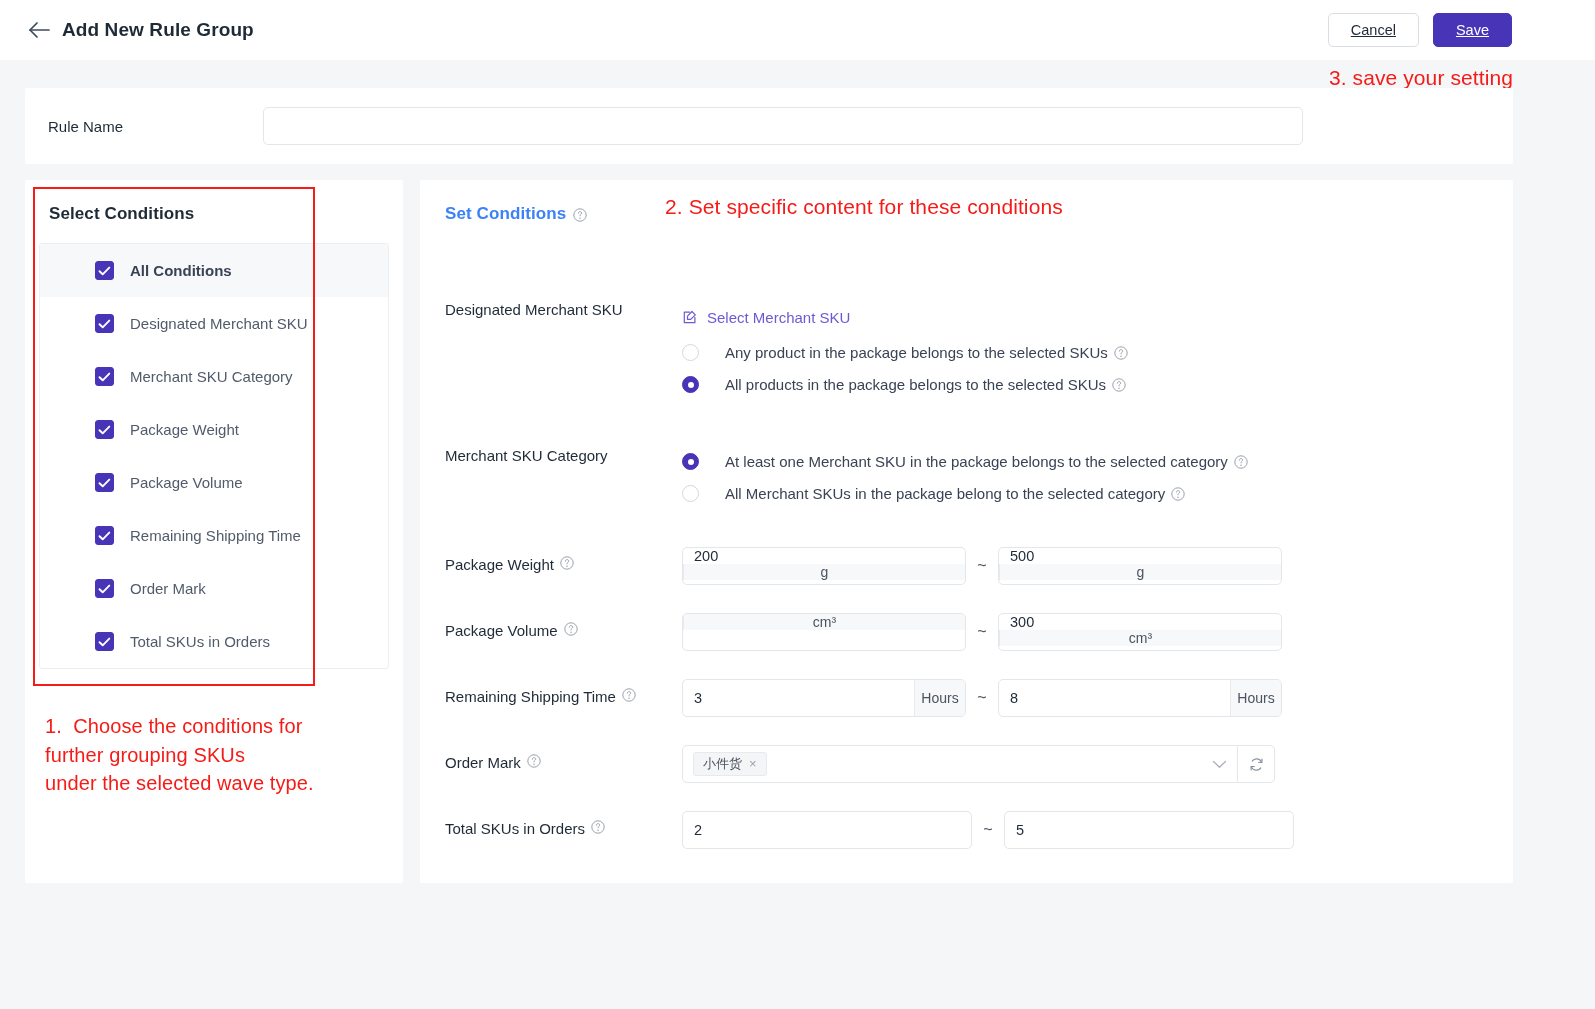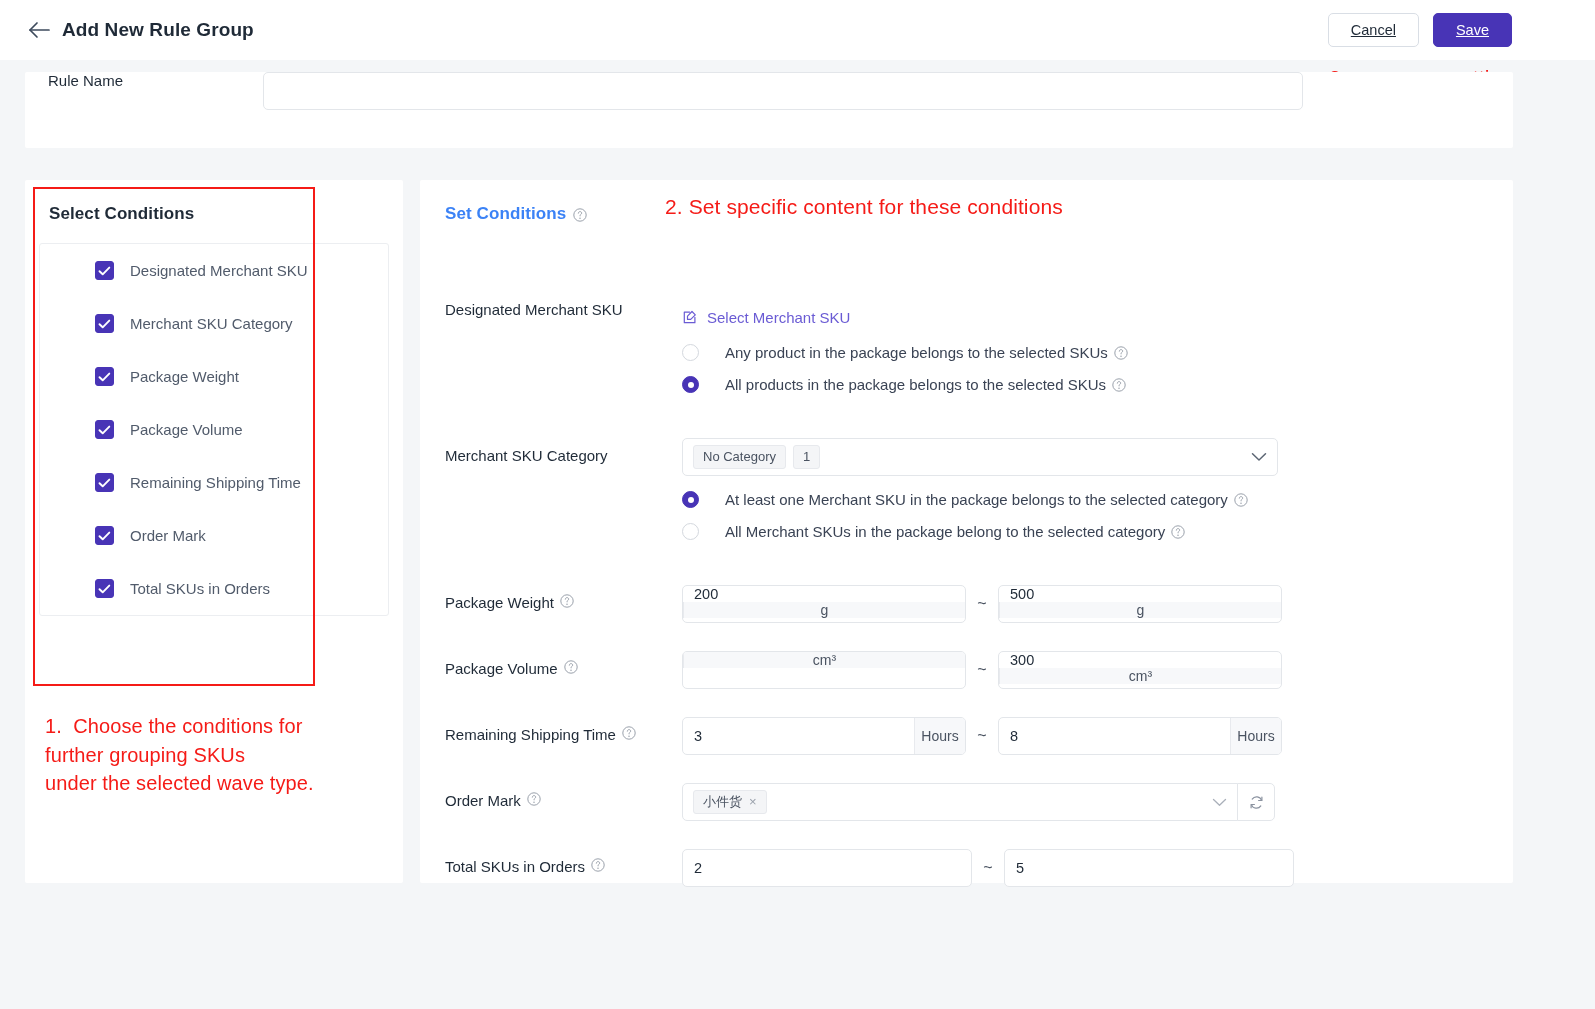--- a/index.html
+++ b/index.html
@@ -44,22 +44,22 @@
     position: absolute; color: #f51b17; font-size: 21px;
     letter-spacing: .1px; white-space: pre; line-height: 28px;
   }
   #anno-save { right: 82px; top: 64px; }
   #anno-set { left: 665px; top: 193px; }
   #anno-choose { left: 45px; top: 712px; font-size: 20px; line-height: 28.5px; }
 
   
   .card { background: #ffffff; border-radius: 2px; }
   .rulename-card {
-    position: absolute; left: 25px; top: 72px; width: 1488px; height: 76px;
-    display: flex; 
+    position: absolute; left: 25px; top: 88px; width: 1488px; height: 76px;
+    display: flex; align-items: center;
   }
   .rulename-label {
     margin-left: 23px; width: 215px;
     font-size: 15px; color: #1f2a37;
   }
   .rulename-input {
     width: 1040px; height: 38px;
     border: 1px solid #e3e6ea; border-radius: 5px; background: #fff;
     font-size: 14px; color: #1f2a37; padding: 0 11px;
     outline: none; font-family: inherit;
@@ -223,20 +223,28 @@
 
   <div class="card rulename-card">
     <div class="rulename-label">Rule Name</div>
     <input class="rulename-input" type="text" placeholder="" style="">
   </div>
 
   <div class="card left-card">
     <div class="panel-head">Select Conditions</div>
     <div class="cond-list">
 
+      <div class="cond-row all">
+        <span class="cbox">
+          <svg width="13" height="10" viewBox="0 0 13 10" fill="none" aria-hidden="true">
+              <path d="M1.5 5.2 L4.7 8.3 L11.3 1.6" stroke="#fff" stroke-width="1.9" stroke-linecap="round" stroke-linejoin="round"></path>
+            </svg>
+        </span>
+        <span class="cond-label">All Conditions</span>
+      </div>
 
       <div class="cond-row">
         <span class="cbox">
           <svg width="13" height="10" viewBox="0 0 13 10" fill="none" aria-hidden="true">
               <path d="M1.5 5.2 L4.7 8.3 L11.3 1.6" stroke="#fff" stroke-width="1.9" stroke-linecap="round" stroke-linejoin="round"></path>
             </svg>
         </span>
         <span class="cond-label">Designated Merchant SKU</span>
       </div>
 
@@ -359,29 +367,20 @@
             </span>
           </div>
         </div>
       </div>
 
       <div class="frow" style="margin-top:45px;">
         <div class="flabel">
           <span>Merchant SKU Category</span>
         </div>
         <div class="fbody">
-          <div class="selectbox">
-            <span class="tag">No Category</span>
-            <span class="tag">1</span>
-            <span class="chev">
-              <svg width="16" height="10" viewBox="0 0 16 10" fill="none" aria-hidden="true">
-                  <path d="M1.5 1.8 L8 8 L14.5 1.8" stroke="#5b6573" stroke-width="1.5" stroke-linecap="round" stroke-linejoin="round"></path>
-                </svg>
-            </span>
-          </div>
 
           <div class="radio-line">
             <span class="radio on"></span>
             <span class="radio-text">
               <span>At least one Merchant SKU in the package belongs to the selected category</span>
               <span class="help">
                 <svg width="14" height="14" viewBox="0 0 14 14" fill="none" aria-hidden="true">
                     <circle cx="7" cy="7" r="6.2" stroke="#9aa1ab" stroke-width="1"></circle>
                     <path d="M5.3 5.2c0-.9.8-1.6 1.7-1.6s1.7.6 1.7 1.5c0 1.2-1.6 1.3-1.6 2.4v.4" stroke="#9aa1ab" stroke-width="1" stroke-linecap="round"></path>
                     <circle cx="7" cy="10.2" r=".75" fill="#9aa1ab"></circle>

